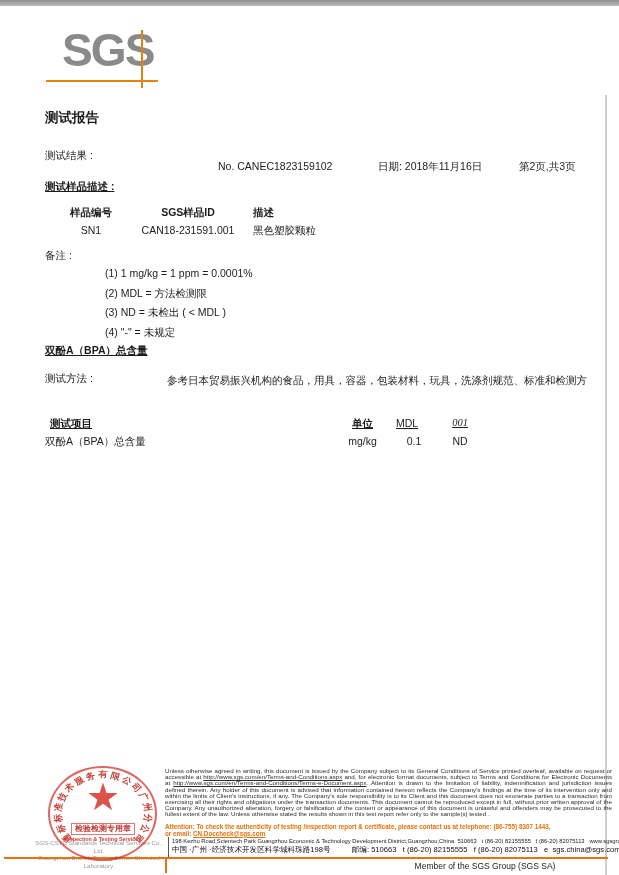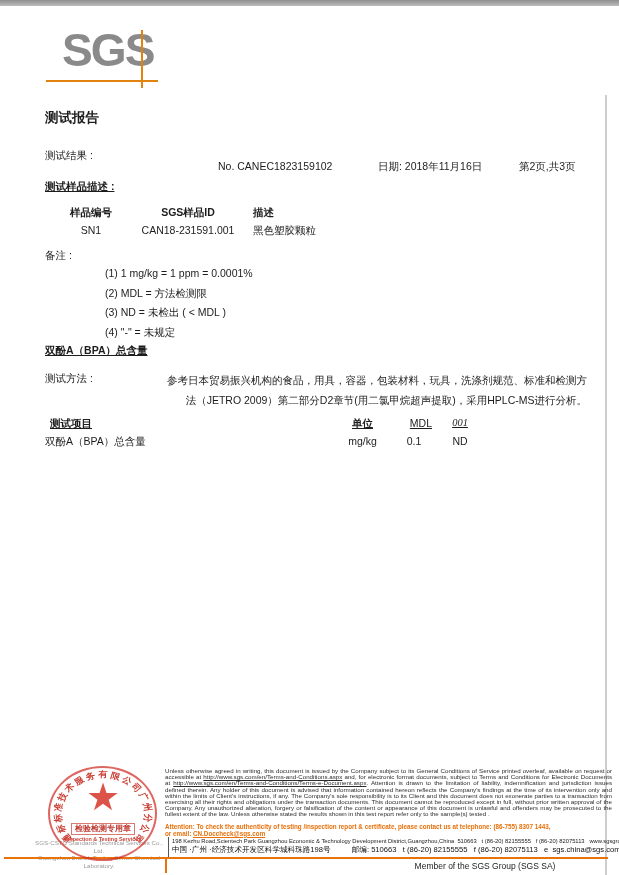--- a/index.html
+++ b/index.html
@@ -38,21 +38,21 @@
   .st-v3{left:253px;top:223px;}
   .lbl-notes{left:45px;top:248px;}
   .notes{left:105px;top:264px;line-height:19.5px;}
   
   .bpa-title{left:45px;top:343px;}
   .lbl-method{left:45px;top:371px;}
   .method{left:105px;top:371px;width:482px;line-height:19.5px;text-align:right;}
   
   .rt-item-h{left:50px;top:416px;}
   .rt-unit-h{left:340px;top:416px;width:45px;text-align:center;}
-  .rt-mdl-h{left:396px;top:416px;width:36px;text-align:right;}
+  .rt-mdl-h{left:396px;top:416px;width:36px;text-align:left;}
   .rt-s-h{left:442px;top:416px;width:36px;text-align:center;}
   .rt-item{left:45px;top:434px;}
   .rt-unit{left:340px;top:434px;width:45px;text-align:center;}
   .rt-mdl{left:396px;top:434px;width:36px;text-align:center;}
   .rt-s{left:442px;top:434px;width:36px;text-align:center;}
   
   .disclaimer{left:165px;top:768px;width:447px;font-size:6.2px;line-height:6.2px;
     text-align:justify;color:#2d2d2d;}
   .disclaimer span{white-space:normal;}
   .u{text-decoration:underline;}
@@ -113,21 +113,20 @@
   <div>(1) 1 mg/kg = 1 ppm = 0.0001%</div>
   <div>(2) MDL = 方法检测限</div>
   <div>(3) ND = 未检出 ( &lt; MDL )</div>
   <div>(4) "-" = 未规定</div>
 </div>
 
 <div class="abs t bold ul bpa-title">双酚A（BPA）总含量</div>
 <div class="abs t lbl-method">测试方法 :</div>
 <div class="abs t method">
   <div>参考日本贸易振兴机构的食品，用具，容器，包装材料，玩具，洗涤剂规范、标准和检测方</div>
-  <div>法（JETRO 2009）第二部分D2章节(用二氯甲烷超声提取)，采用HPLC-MS进行分析。</div>
 </div>
 
 <div class="abs t bold ul rt-item-h">测试项目</div>
 <div class="abs t bold ul rt-unit-h">单位</div>
 <div class="abs t ul rt-mdl-h">MDL</div>
 <div class="abs t it ul rt-s-h">001</div>
 <div class="abs t rt-item">双酚A（BPA）总含量</div>
 <div class="abs t rt-unit">mg/kg</div>
 <div class="abs t rt-mdl">0.1</div>
 <div class="abs t rt-s">ND</div>

